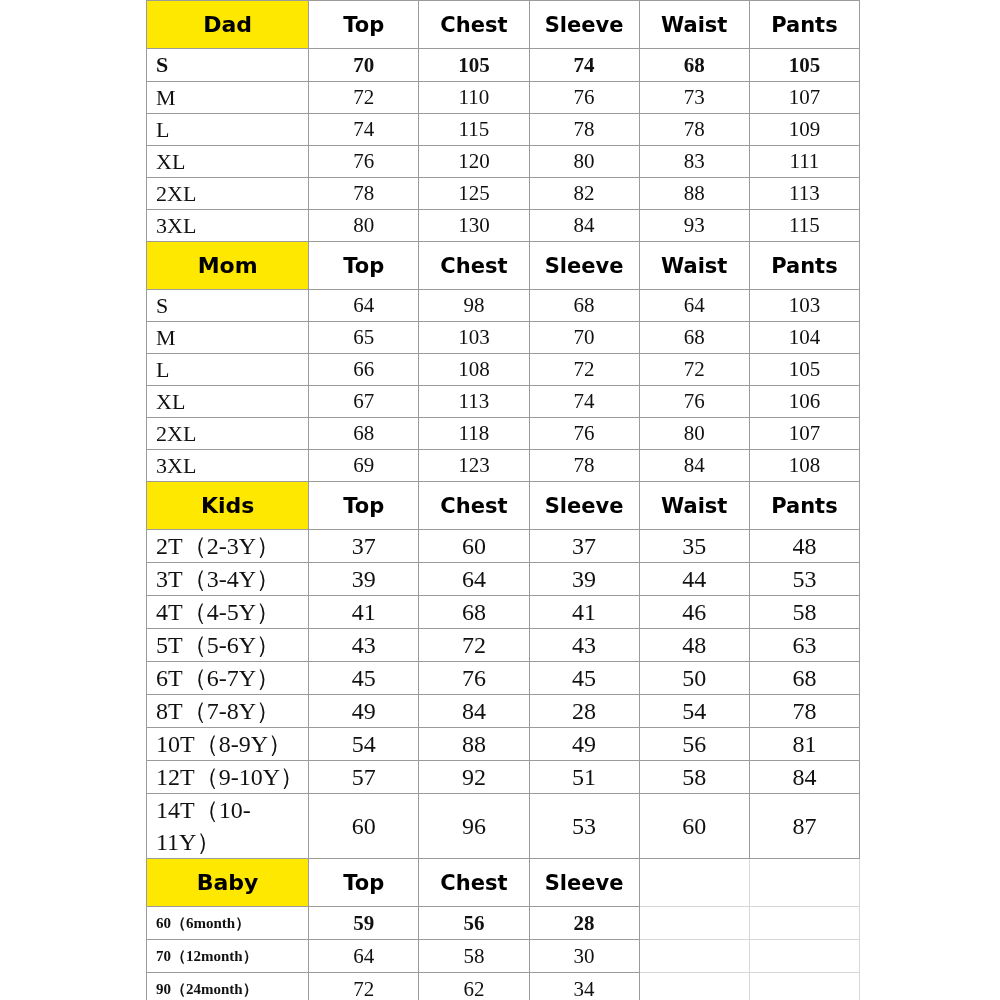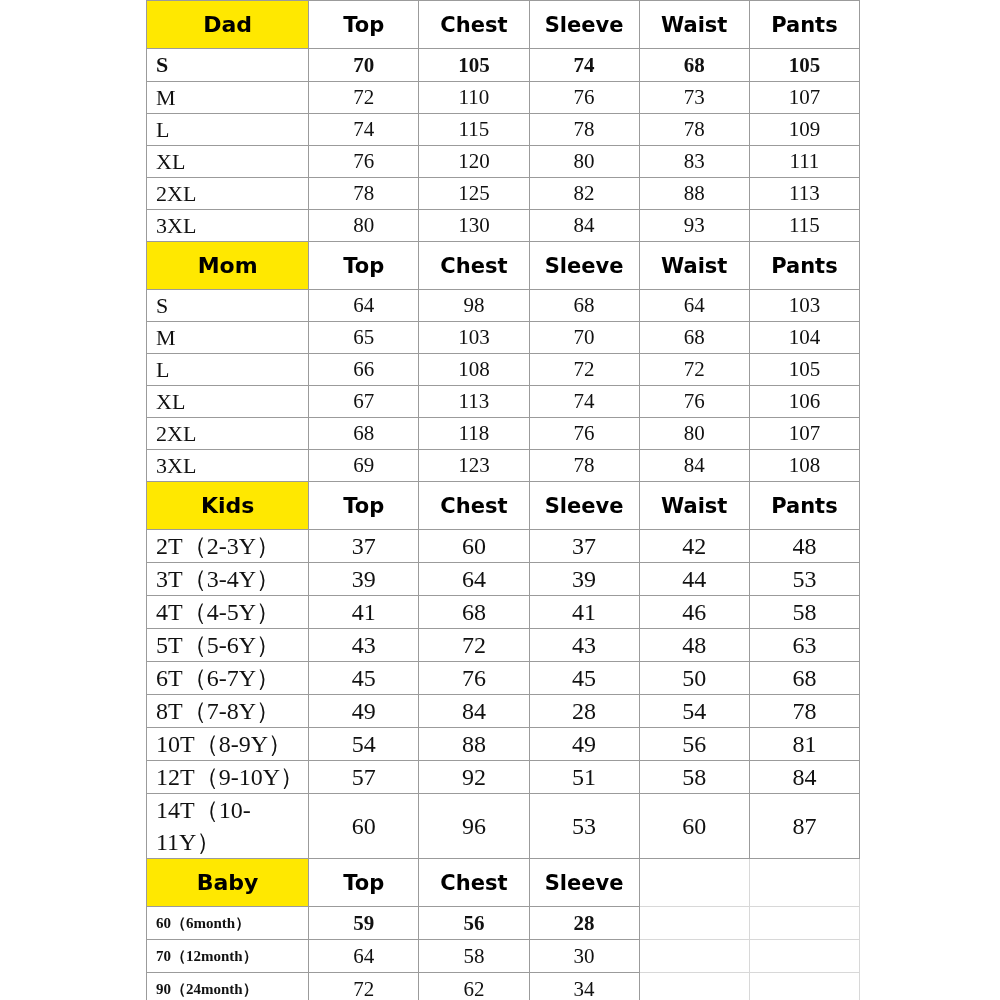--- a/index.html
+++ b/index.html
@@ -219,21 +219,21 @@
         <td>Chest</td>
         <td>Sleeve</td>
         <td>Waist</td>
         <td>Pants</td>
       </tr>
       <tr class="kidrow">
         <td class="rowlabel kid">2T（2-3Y）</td>
         <td>37</td>
         <td>60</td>
         <td>37</td>
-        <td>42</td>
+        <td>35</td>
         <td>48</td>
       </tr>
       <tr class="kidrow">
         <td class="rowlabel kid">3T（3-4Y）</td>
         <td>39</td>
         <td>64</td>
         <td>39</td>
         <td>44</td>
         <td>53</td>
       </tr>

